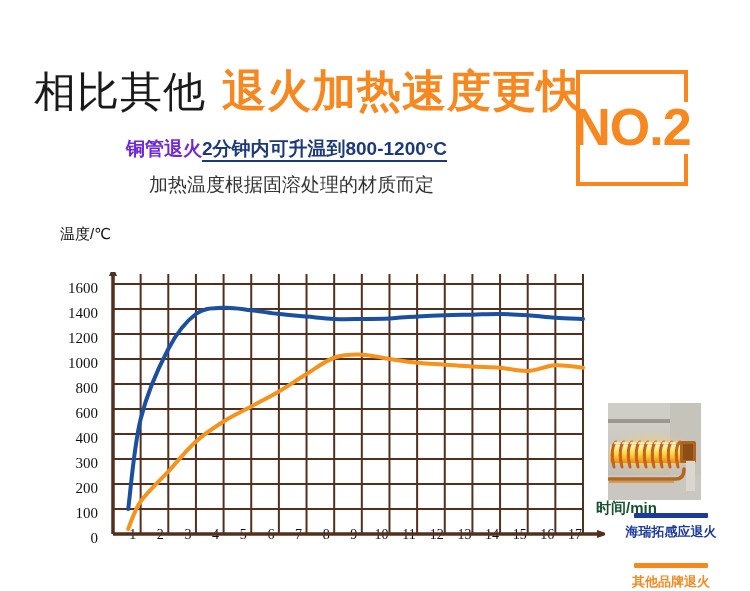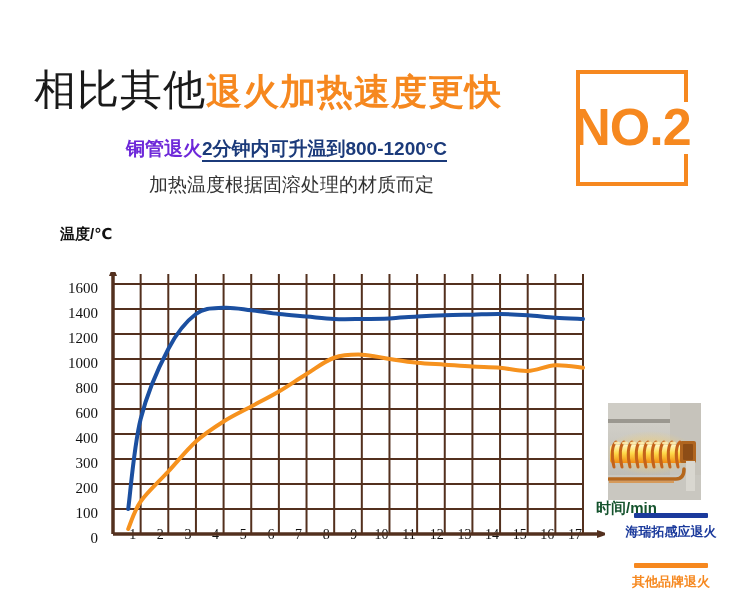--- a/index.html
+++ b/index.html
@@ -14,21 +14,22 @@
 
   
   .headline{
     position:absolute; left:34px; top:62px;
     display:flex; align-items:baseline; white-space:nowrap;
   }
   .headline .h-black{
     font-size:42px; font-weight:400; color:#1a1a1a; letter-spacing:1px;
   }
   .headline .h-orange{
-    font-size:36px; font-weight:bold; color:#F6881F; letter-spacing:1px;
+    font-size:44px; font-weight:bold; color:#F6881F; letter-spacing:1px;
+    margin-left:16px;
   }
   .sub1{
     position:absolute; left:0; top:136px; width:565px;
     text-align:center; white-space:nowrap;
     font-size:19px; color:#222; font-weight:bold;
   }
   .sub1 .plain{color:#6d28d9;font-weight:bold;margin-left:8px;}
   .sub1 .hl{
     color:#1B3A7A; font-weight:bold;
     border-bottom:2px solid #1B3A7A; padding-bottom:1px;
@@ -54,21 +55,21 @@
     text-align:center;
     font-size:52px; font-weight:bold; color:#F6881F;
     letter-spacing:-1px; line-height:58px;
     font-family:"Liberation Sans",sans-serif;
   }
 
   
   .chart-wrap{position:absolute;left:0;top:215px;width:750px;height:376px;}
   .y-title{
     position:absolute;left:60px;top:10px;
-    font-size:15px;font-weight:bold;color:#111;white-space:nowrap;
+    font-size:15px;font-weight:normal;color:#111;white-space:nowrap;
   }
   .x-title{
     position:absolute;left:596px;top:284px;
     font-size:15px;font-weight:bold;color:#14532d;white-space:nowrap;
   }
   .plot{position:absolute;left:105px;top:57px;width:470px;height:250px;}
   .plot svg{display:block;}
   .ylabels{position:absolute;left:40px;top:47px;width:58px;height:270px;}
   .ylabel{
     position:absolute;right:0;width:58px;text-align:right;

